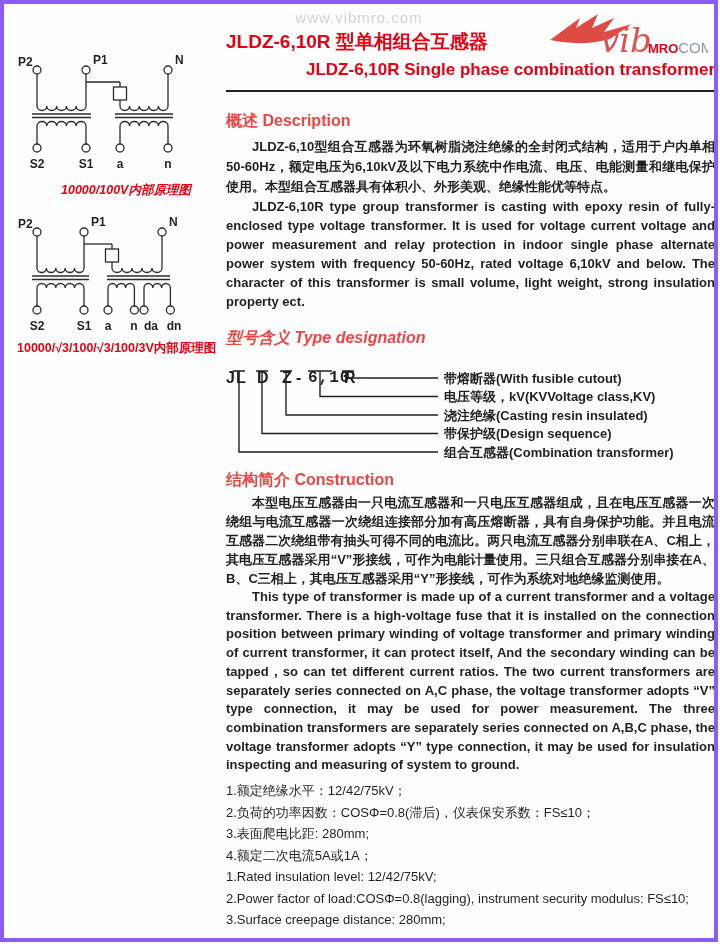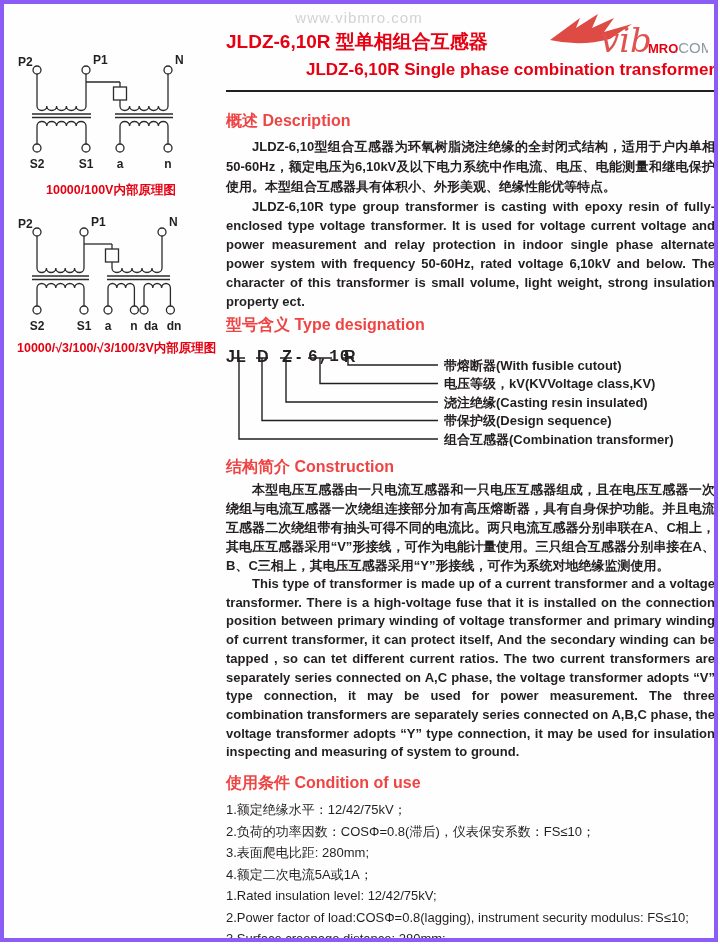--- a/index.html
+++ b/index.html
@@ -26,23 +26,23 @@
   
   .content { position:absolute; left:222px; top:0; width:489px; color:#231f20; }
   .title-cn { margin-top:27px; color:#e60012; font-weight:bold; font-size:19px; line-height:22px; }
   .title-en { margin-top:7px; color:#e60012; font-weight:bold; font-size:17px; line-height:20px;text-align:right; }
   .rule { margin-top:10px; height:2px; background:#231f20; }
   .sec-head { color:#ef4444; font-weight:bold; font-size:16px; line-height:22px; }
   .h-desc { margin-top:18px; }
   .para { font-size:13px; font-weight:bold; text-align:justify; }
   .p-cn-1 { margin-top:5px; line-height:20px; text-indent:2em; }
   .p-en-1 { line-height:19px; text-indent:2em; }
-  .h-type { margin-top:3px; }
+  .h-type { margin-top:16px;font-style:italic; }
   .code-row { position:relative; margin-top:4px; height:17px; font-size:16px; font-weight:bold; letter-spacing:1px; }
-  .code-part { position:absolute; top:8px;text-align:right; }
+  .code-part { position:absolute; top:16px;text-align:right; }
   .cp-0 { left:0; } .cp-1 { left:31px; } .cp-2 { left:56px; } .cp-3 { left:70px; } .cp-4 { left:82px;font-family:Liberation Mono, monospace; } .cp-5 { left:118px; }
   .type-svg { display:block; width:489px; height:99px; }
   .type-svg text { font-weight:bold; fill:#231f20; font-size:13px; font-family:"Liberation Sans",sans-serif; }
   .type-svg path { stroke:#231f20; stroke-width:1.4; fill:none; }
   .h-constr { margin-top:0; }
   .p-cn-2 { margin-top:2px; line-height:19px; text-indent:2em; }
   .p-en-2 { line-height:18.7px; text-indent:2em; }
   .h-cond { margin-top:10px; }
   .cond-list { margin-top:5px; }
   .cond-item { font-size:13px; font-weight:normal; line-height:21.5px; white-space:nowrap; }
@@ -101,21 +101,21 @@
       <line x1="156" y1="76" x2="156" y2="94"></line>
     <circle cx="25" cy="98" r="4"></circle>
       <circle cx="74" cy="98" r="4"></circle>
     <circle cx="108" cy="98" r="4"></circle>
       <circle cx="156" cy="98" r="4"></circle>
     <text x="25" y="118" text-anchor="middle">S2</text>
     <text x="74" y="118" text-anchor="middle">S1</text>
     <text x="108" y="118" text-anchor="middle">a</text>
     <text x="156" y="118" text-anchor="middle">n</text>
   </svg>
-  <div class="diagram-caption" style="left:42px; top:178px;">10000/100V内部原理图</div>
+  <div class="diagram-caption" style="left:57px; top:178px;font-style:italic;">10000/100V内部原理图</div>
 
   <svg class="diagram-svg circuit" style="top:208px;" width="205" height="130" viewBox="0 0 205 130">
     <text x="6" y="16">P2</text>
     <text x="79" y="14">P1</text>
     <text x="157" y="14">N</text>
     <circle cx="25" cy="20" r="4"></circle>
       <circle cx="72" cy="20" r="4"></circle>
       <circle cx="150" cy="20" r="4"></circle>
     <line x1="25" y1="24" x2="25" y2="56"></line>
     <line x1="72" y1="24" x2="72" y2="56"></line>
@@ -182,21 +182,20 @@
       <text x="218" y="31">电压等级，kV(KVVoltage class,KV)</text>
       <text x="218" y="49.5">浇注绝缘(Casting resin insulated)</text>
       <text x="218" y="68">带保护级(Design sequence)</text>
       <text x="218" y="86.5">组合互感器(Combination transformer)</text>
     </svg>
 
     <div class="sec-head h-constr">结构简介  Construction</div>
     <div class="para p-cn-2">本型电压互感器由一只电流互感器和一只电压互感器组成，且在电压互感器一次绕组与电流互感器一次绕组连接部分加有高压熔断器，具有自身保护功能。并且电流互感器二次绕组带有抽头可得不同的电流比。两只电流互感器分别串联在A、C相上，其电压互感器采用“V”形接线，可作为电能计量使用。三只组合互感器分别串接在A、B、C三相上，其电压互感器采用“Y”形接线，可作为系统对地绝缘监测使用。</div>
     <div class="para p-en-2">This type of transformer is made up of a current transformer and a voltage transformer.  There is a high-voltage fuse that it is installed on the connection position between primary winding of  voltage transformer and primary winding of current transformer, it can protect itself, And the secondary winding can be tapped , so can tet different current  ratios. The two current transformers are  separately series connected on A,C phase, the voltage transformer adopts  “V”  type connection, it may be used for power measurement. The three combination transformers are separately series connected on A,B,C phase, the voltage transformer adopts  “Y”  type connection, it may be used for insulation inspecting and measuring of system to ground.</div>
 
-    <div class="sec-head h-cond">使用条件  Condition of use</div>
     <div class="cond-list">
       <div class="cond-item">1.额定绝缘水平：12/42/75kV；</div>
       <div class="cond-item">2.负荷的功率因数：COSΦ=0.8(滞后)，仪表保安系数：FS≤10；</div>
       <div class="cond-item">3.表面爬电比距:  280mm;</div>
       <div class="cond-item">4.额定二次电流5A或1A；</div>
       <div class="cond-item">1.Rated insulation level: 12/42/75kV;</div>
       <div class="cond-item">2.Power factor of load:COSΦ=0.8(lagging), instrument security modulus: FS≤10;</div>
       <div class="cond-item">3.Surface creepage distance: 280mm;</div>
 
     </div>

